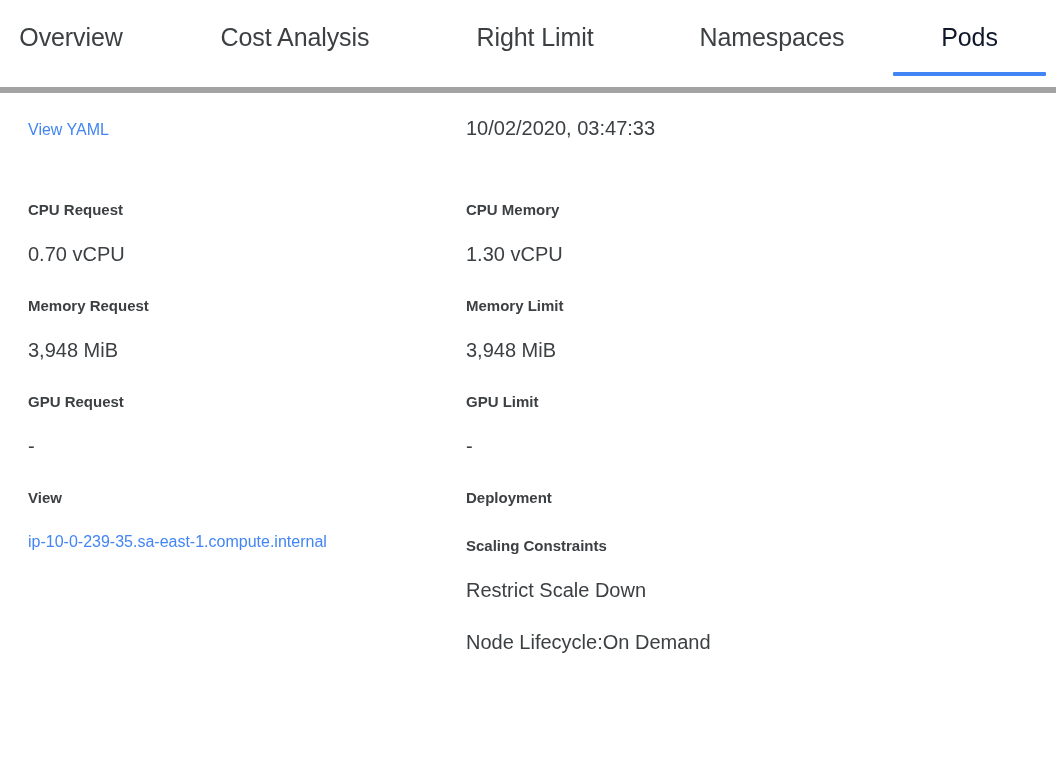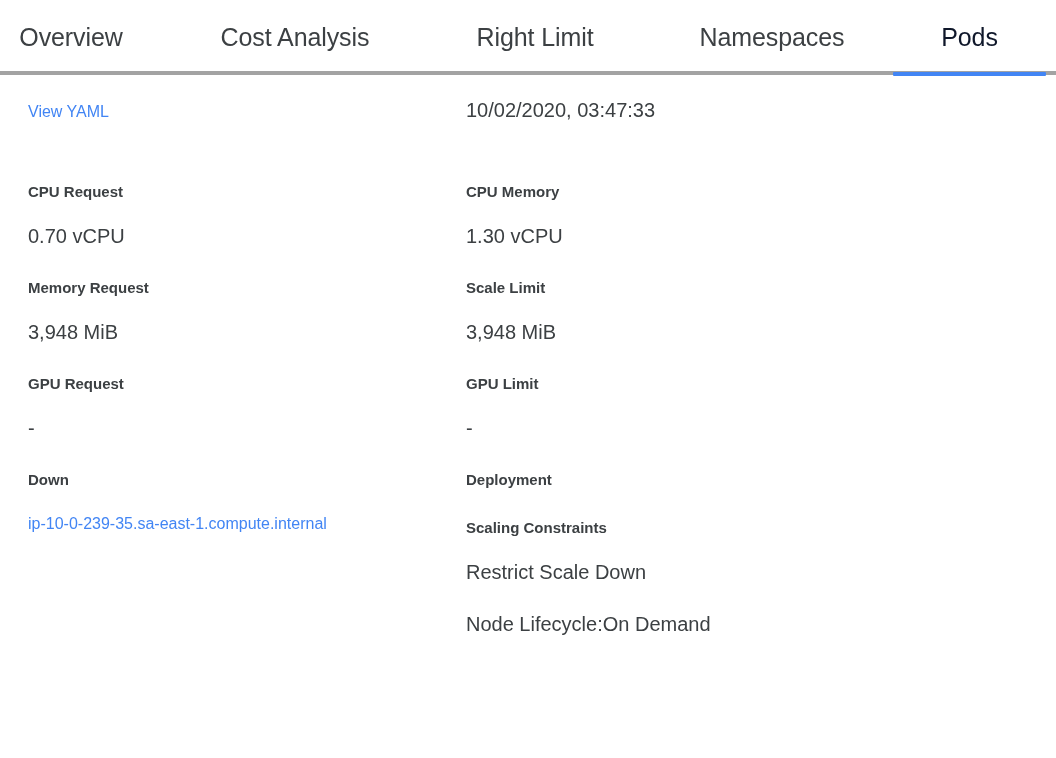--- a/index.html
+++ b/index.html
@@ -14,22 +14,22 @@
     height: 758px;
     font-family: "Liberation Sans", "DejaVu Sans", sans-serif;
     color: #3c4043;
     overflow: hidden;
     position: relative;
   }
 
   
   .tabbar {
     position: relative;
-    height: 75px;
-    border-bottom: 4px solid #a3a3a3;
+    height: 93px;
+    border-bottom: 6px solid #a3a3a3;
     width: 1056px;
   }
   .tab {
     position: absolute;
     top: 0;
     height: 75px;
     display: flex;
     align-items: center;
     justify-content: center;
     font-size: 25px;
@@ -161,39 +161,39 @@
       <div class="field-label">Memory Request</div>
       <div class="field-value">3,948 MiB</div>
     </div>
 
     <div class="field">
       <div class="field-label">GPU Request</div>
       <div class="field-value">-</div>
     </div>
 
     <div class="field">
-      <div class="field-label">Down</div>
+      <div class="field-label">View</div>
       <a class="link-text" href="#">ip-10-0-239-35.sa-east-1.compute.internal</a>
     </div>
 
   </div>
 
   <div class="col col-right">
 
     <div class="field row-top">
       <div class="field-value">10/02/2020, 03:47:33</div>
     </div>
 
     <div class="field">
       <div class="field-label">CPU Memory</div>
       <div class="field-value">1.30 vCPU</div>
     </div>
 
     <div class="field">
-      <div class="field-label">Scale Limit</div>
+      <div class="field-label">Memory Limit</div>
       <div class="field-value">3,948 MiB</div>
     </div>
 
     <div class="field">
       <div class="field-label">GPU Limit</div>
       <div class="field-value">-</div>
     </div>
 
     <div class="field">
       <div class="field-label">Deployment</div>

